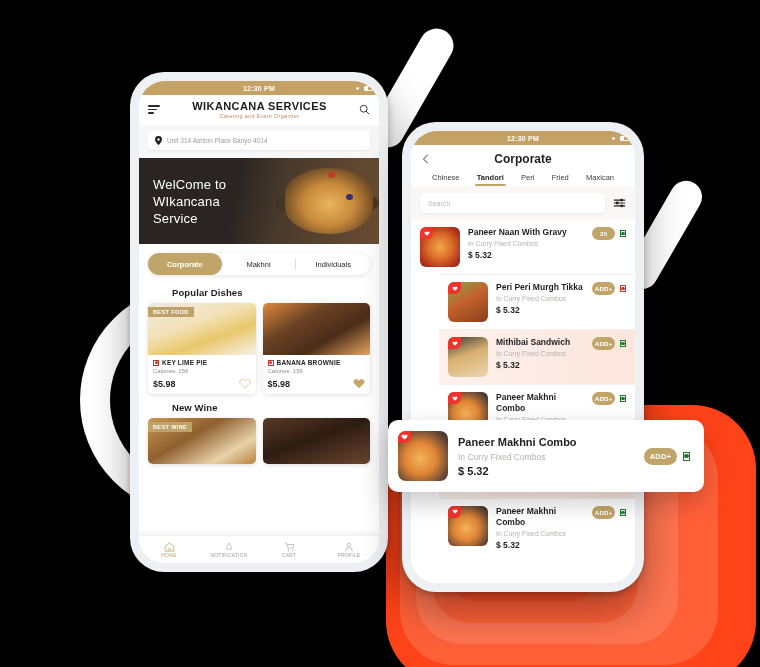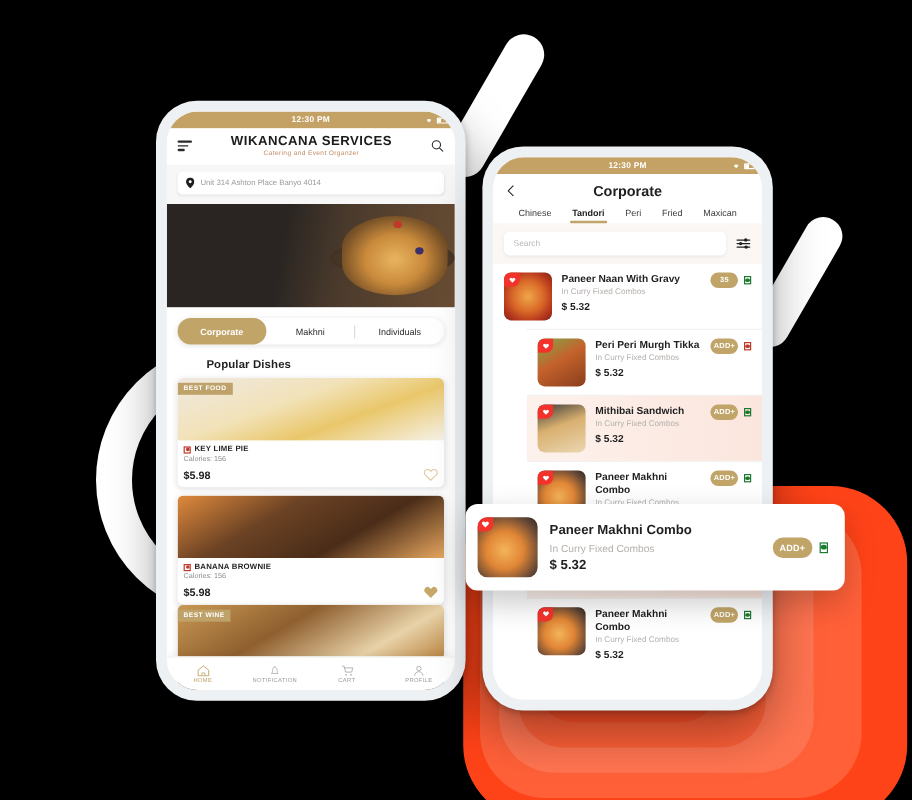--- a/index.html
+++ b/index.html
@@ -31,21 +31,21 @@
   .o4 { width:206px; height:156px; left:46px; top:62px; background:#FF6038; border-radius:38px;}
   .o5 { width:150px; height:114px; left:62px; top:83px; background:#FF5128; border-radius:30px;}
 
   
   .phone { position:absolute; background:#eef1f4; border-radius:34px;
            box-shadow: 0 18px 40px rgba(0,0,0,.35), 0 2px 6px rgba(0,0,0,.25);
            padding:9px; }
   .phone-inner { width:100%; height:100%; background:#fff; border-radius:26px; overflow:hidden;
                  position:relative; display:flex; flex-direction:column; }
 
-  #phone-left  { left:130px; top:84px;  width:258px; height:500px; }
+  #phone-left  { left:130px; top:72px;  width:258px; height:500px; }
   #phone-right { left:402px; top:122px; width:242px; height:470px; }
 
   
   .statusbar { height:14px; background:#C4A164; color:#fff; display:flex;
                align-items:center; justify-content:center; position:relative;
                font-size:7px; font-weight:bold; letter-spacing:.2px; flex:0 0 auto;}
   .statusbar .sb-right { position:absolute; right:6px; top:0; height:100%;
                          display:flex; align-items:center; gap:3px; }
   .wifi { width:7px; height:6px; }
   .batt { width:9px; height:5px; border:1px solid #fff; border-radius:1px; position:relative;
@@ -87,21 +87,21 @@
   .seg { background:#fff; border-radius:15px; height:22px; display:flex; align-items:center;
          box-shadow:0 1px 5px rgba(0,0,0,.12); }
   .seg-item { flex:1; text-align:center; font-size:7.5px; color:#2b2b2b; height:100%;
               display:flex;align-items:center;justify-content:center; cursor:pointer;}
   .seg-item.active { background:#C1A468; color:#fff; border-radius:15px; font-weight:bold; }
   .seg-divider { width:1px; height:11px; background:#ddd; }
 
   
   .scroll { flex:1 1 auto; overflow:hidden; background:#fff; padding:0 9px; }
   .sec-title { font-size:9.5px; font-weight:bold; color:#1f1f1f; margin:8px 0 5px; letter-spacing:.1px;padding-left:24px;}
-  .cards { display:flex; gap:7px;flex-direction:column; }
+  .cards { display:flex; gap:7px; }
   .dish-card { flex:1; background:#fff; border-radius:5px; overflow:hidden;
                box-shadow:0 1px 5px rgba(0,0,0,.13); }
   .dish-img { height:52px; position:relative; }
   .img-pie    { background: linear-gradient(160deg,#efe9e2 0%, #f2e2b8 40%, #e9c76a 65%, #f6f2ea 100%); }
   .img-brownie{ background: linear-gradient(150deg,#e08a3c 0%, #6b4224 35%, #4a2c18 65%, #e8a860 100%); }
   .img-wine1  { background: linear-gradient(150deg,#c99a54 0%, #8f5f2f 40%, #e8d2a8 75%, #b8823f 100%); }
   .img-wine2  { background: linear-gradient(160deg,#5a3a26 0%, #2d1c12 45%, #6b4630 100%); }
   .badge-best { position:absolute; left:0; top:4px; background:#BFA26A; color:#fff;
                 font-size:5.5px; font-weight:bold; padding:2px 5px; letter-spacing:.4px;}
   .dish-body { padding:4px 5px 5px; }
@@ -231,20 +231,21 @@
           </svg>
           <span class="addr-text">Unit 314 Ashton Place Banyo 4014</span>
         </div>
       </div>
 
       <div class="banner">
         <div class="plate"></div>
         <div class="waffle"></div>
         <div class="berry" style="right:44px;top:14px;"></div>
         <div class="berry" style="right:26px;top:36px;background:#3b2f6b;"></div>
+        <div class="banner-text"><span id="banner-lines"><div>WelCome  to</div><div>WIkancana</div><div>Service</div></span></div>
       </div>
 
       <div class="seg-wrap">
         <div class="seg">
           <div class="seg-item active">Corporate</div>
           <div class="seg-item">Makhni</div>
           <div class="seg-divider"></div>
           <div class="seg-item">Individuals</div>
         </div>
       </div>
@@ -288,20 +289,21 @@
               <div class="dish-foot">
                 <span class="dish-price">$5.98</span>
                 <svg width="12" height="11" viewBox="0 0 24 22">
                   <path d="M12 20.5 2.8 11.6a5.4 5.4 0 1 1 7.7-7.6L12 5.5l1.5-1.5a5.4 5.4 0 1 1 7.7 7.6z" fill="#C8A76B"></path>
                 </svg>
               </div>
             </div>
           </div>
         </div>
 
+        <div class="sec-title">New Wine</div>
         <div class="cards">
           <div class="dish-card">
             <div class="dish-img img-wine1" style="height:46px">
               <span class="badge-best">BEST WINE</span>
             </div>
           </div>
           <div class="dish-card">
             <div class="dish-img img-wine2" style="height:46px"></div>
           </div>
         </div>

